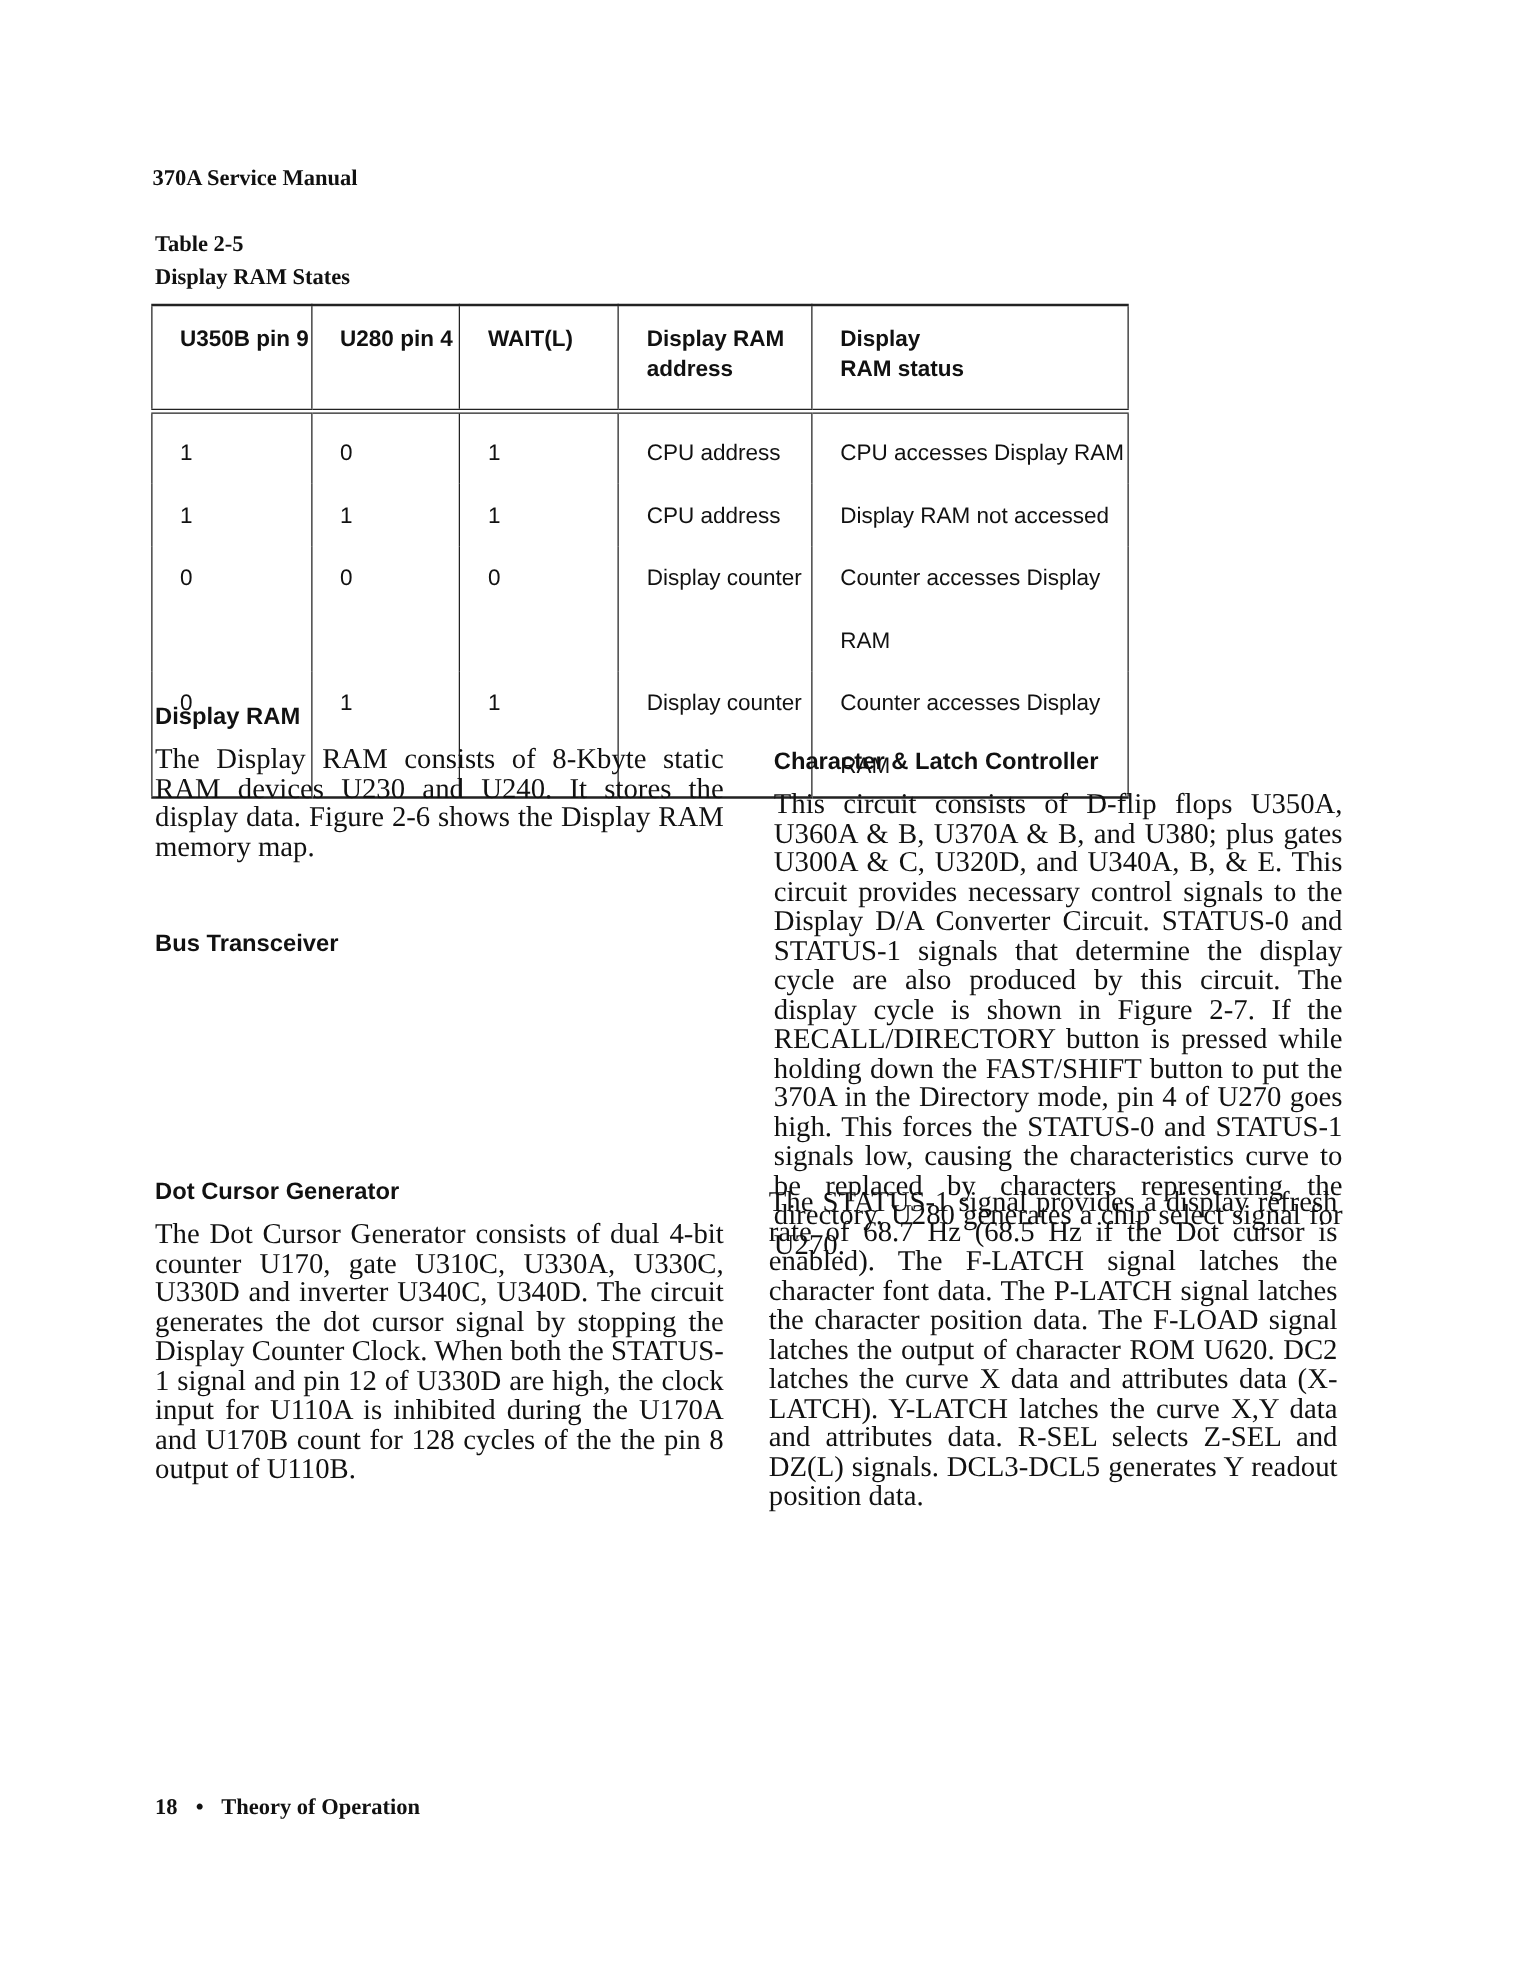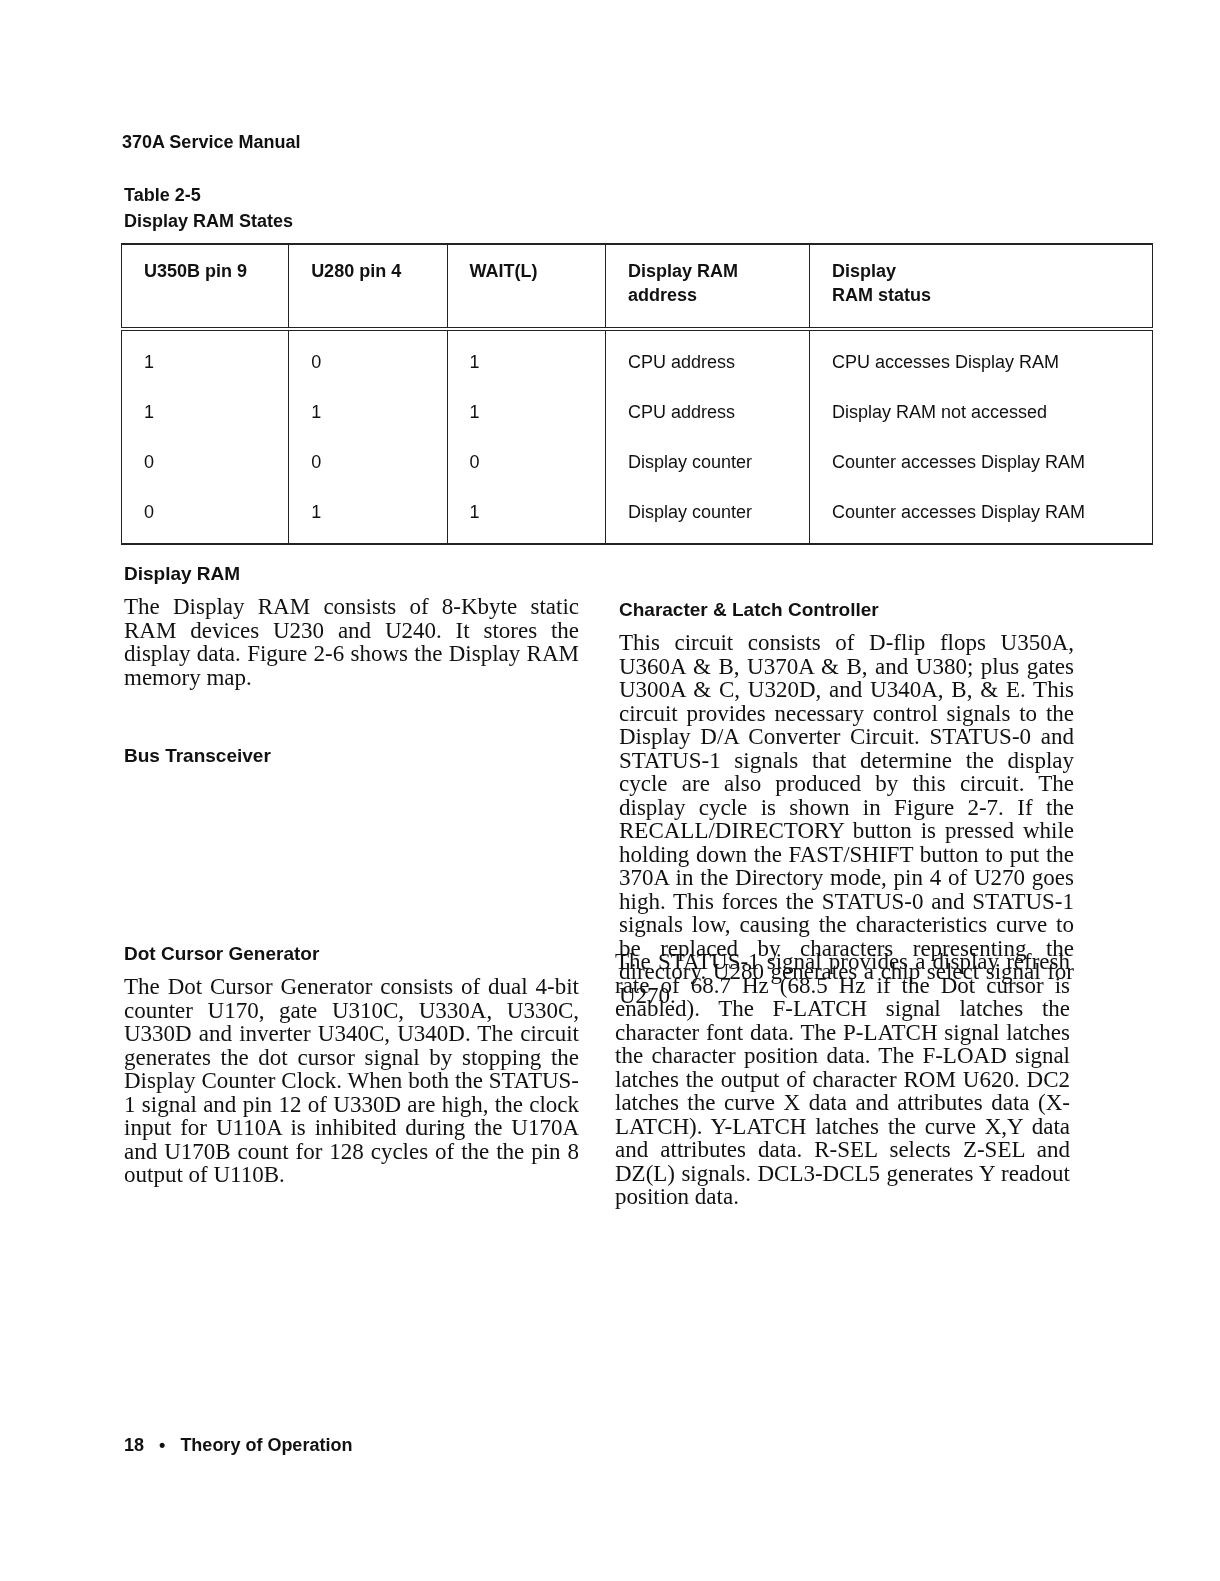--- a/index.html
+++ b/index.html
@@ -1,20 +1,20 @@
 <!DOCTYPE html>
 <html><head>
 <meta charset="utf-8">
 <style>
   html, body { margin: 0; padding: 0; background: #ffffff; }
   body { width: 1220px; height: 1581px; position: relative; overflow: hidden; color: #111; }
-  .sans { font-family: Liberation Sans, sans-serif; }
+  .sans { font-family: Liberation Serif, serif; }
   .running-head { position: absolute; left: 122px; top: 132px; font-size: 18px; font-weight: bold; }
   .table-caption { position: absolute; left: 124px; top: 182px; font-size: 18px; font-weight: bold; line-height: 26px; }
-  .tbl { position: absolute; left: 121px; top: 243px; width: 1032px; border-collapse: collapse; font-family: "Liberation Sans", sans-serif; font-size: 18px; }
+  .tbl { position: absolute; left: 121px; top: 243px; width: 782px; border-collapse: collapse; font-family: "Liberation Sans", sans-serif; font-size: 18px; }
   .tbl th, .tbl td { border-left: 1.5px solid #222; border-right: 1.5px solid #222; text-align: left; vertical-align: top; padding: 0 0 0 22px; }
   .tbl thead tr { border-top: 2px solid #222; }
   .tbl th { font-weight: bold; height: 68px; padding-top: 14px; line-height: 24px; border-bottom: 4px double #222; }
   .tbl td { height: 50px; line-height: 50px; }
   .tbl tbody tr:first-child td { padding-top: 6px; }
   .tbl tbody tr:last-child td { border-bottom: 2px solid #222; height: 56px; }
   .col { position: absolute; width: 455px; }
   .h2 { font-family: "Liberation Sans", sans-serif; font-weight: bold; font-size: 19px; margin: 0 0 10px 0; }
   .p { font-family: "Liberation Serif", serif; font-size: 23px; line-height: 23.5px; text-align: justify; margin: 0; }
   .footer { position: absolute; left: 124px; top: 1435px; font-size: 18px; font-weight: bold; }

